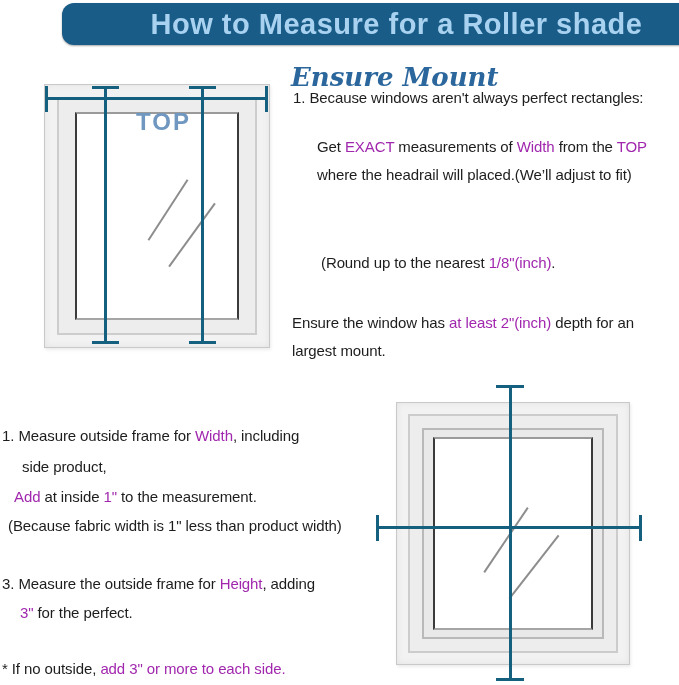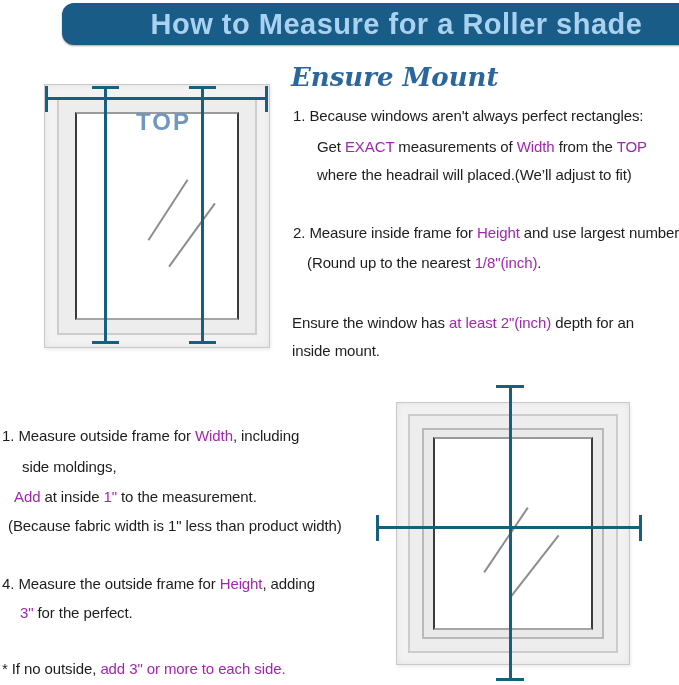--- a/index.html
+++ b/index.html
@@ -58,37 +58,36 @@
   <div class="ml" style="left:104px;top:88px;width:3px;height:256px"></div>
   <div class="ml" style="left:92px;top:86px;width:27px;height:3px"></div>
   <div class="ml" style="left:92px;top:341px;width:27px;height:3px"></div>
   <div class="ml" style="left:201px;top:88px;width:3px;height:256px"></div>
   <div class="ml" style="left:189px;top:86px;width:27px;height:3px"></div>
   <div class="ml" style="left:189px;top:341px;width:27px;height:3px"></div>
   <div class="top-label" style="left:136px;top:108px">TOP</div>
 
   <h2 class="mount-heading" style="left:291px;top:62px">Ensure Mount</h2>
 
-  <div class="tline" style="left:293px;top:108px"><span>1. Because windows aren't always perfect rectangles:</span></div>
+  <div class="tline" style="left:293px;top:90px"><span>1. Because windows aren't always perfect rectangles:</span></div>
   <div class="tline" style="left:317px;top:139px"><span>Get </span><span style="color: rgb(161, 39, 174);">EXACT</span><span> measurements of </span><span style="color: rgb(161, 39, 174);">Width</span><span> from the </span><span style="color: rgb(161, 39, 174);">TOP</span></div>
   <div class="tline" style="left:317px;top:167px"><span>where the headrail will placed.(We’ll adjust to fit)</span></div>
 
-  <div class="tline" style="left:293px;top:225px"><span>2. Measure inside frame for </span><span style="color: rgb(161, 39, 174);">Height</span><span> and use largest number</span></div>
-  <div class="tline" style="left:307px;top:255px"><span>(Round up to the nearest </span><span style="color: rgb(161, 39, 174);">1/8"(inch)</span><span>.</span></div>
+  <div class="tline" style="left:321px;top:255px"><span>(Round up to the nearest </span><span style="color: rgb(161, 39, 174);">1/8"(inch)</span><span>.</span></div>
 
   <div class="tline" style="left:292px;top:315px"><span>Ensure the window has </span><span style="color: rgb(161, 39, 174);">at least 2"(inch)</span><span> depth for an</span></div>
-  <div class="tline" style="left:292px;top:343px"><span>inside mount.</span></div>
+  <div class="tline" style="left:292px;top:343px"><span>largest mount.</span></div>
 
 
   <div class="tline" style="left:2px;top:428px"><span>1. Measure outside frame for </span><span style="color: rgb(161, 39, 174);">Width</span><span>, including</span></div>
-  <div class="tline" style="left:22px;top:459px"><span>side moldings,</span></div>
+  <div class="tline" style="left:22px;top:459px"><span>side product,</span></div>
   <div class="tline" style="left:14px;top:489px"><span style="color: rgb(161, 39, 174);">Add</span><span> at inside </span><span style="color: rgb(161, 39, 174);">1"</span><span> to the measurement.</span></div>
   <div class="tline" style="left:8px;top:518px"><span>(Because fabric width is 1" less than product width)</span></div>
 
-  <div class="tline" style="left:2px;top:576px"><span>4. Measure the outside frame for </span><span style="color: rgb(161, 39, 174);">Height</span><span>, adding</span></div>
+  <div class="tline" style="left:2px;top:576px"><span>3. Measure the outside frame for </span><span style="color: rgb(161, 39, 174);">Height</span><span>, adding</span></div>
   <div class="tline" style="left:20px;top:605px"><span style="color: rgb(161, 39, 174);">3"</span><span>  for the perfect.</span></div>
 
   <div class="tline" style="left:2px;top:661px"><span>* If no outside, </span><span style="color: rgb(161, 39, 174);">add 3" or more to each side.</span></div>
 
   <div class="win" style="left:396px;top:402px;width:232px;height:261px">
     <div class="band" style="inset:11px;border:2px solid #cccccc;background:#ededed"></div>
     <div class="band" style="inset:25px;border:2px solid #b9b9b9;background:#e9e9e9"></div>
     <div class="glass" style="left:36px;right:36px;top:34px;bottom:34px">
       <div class="streak" style="left:70px;top:62px;height:78px;transform:rotate(34deg)"></div>
       <div class="streak" style="left:98px;top:88px;height:80px;transform:rotate(38deg)"></div>

